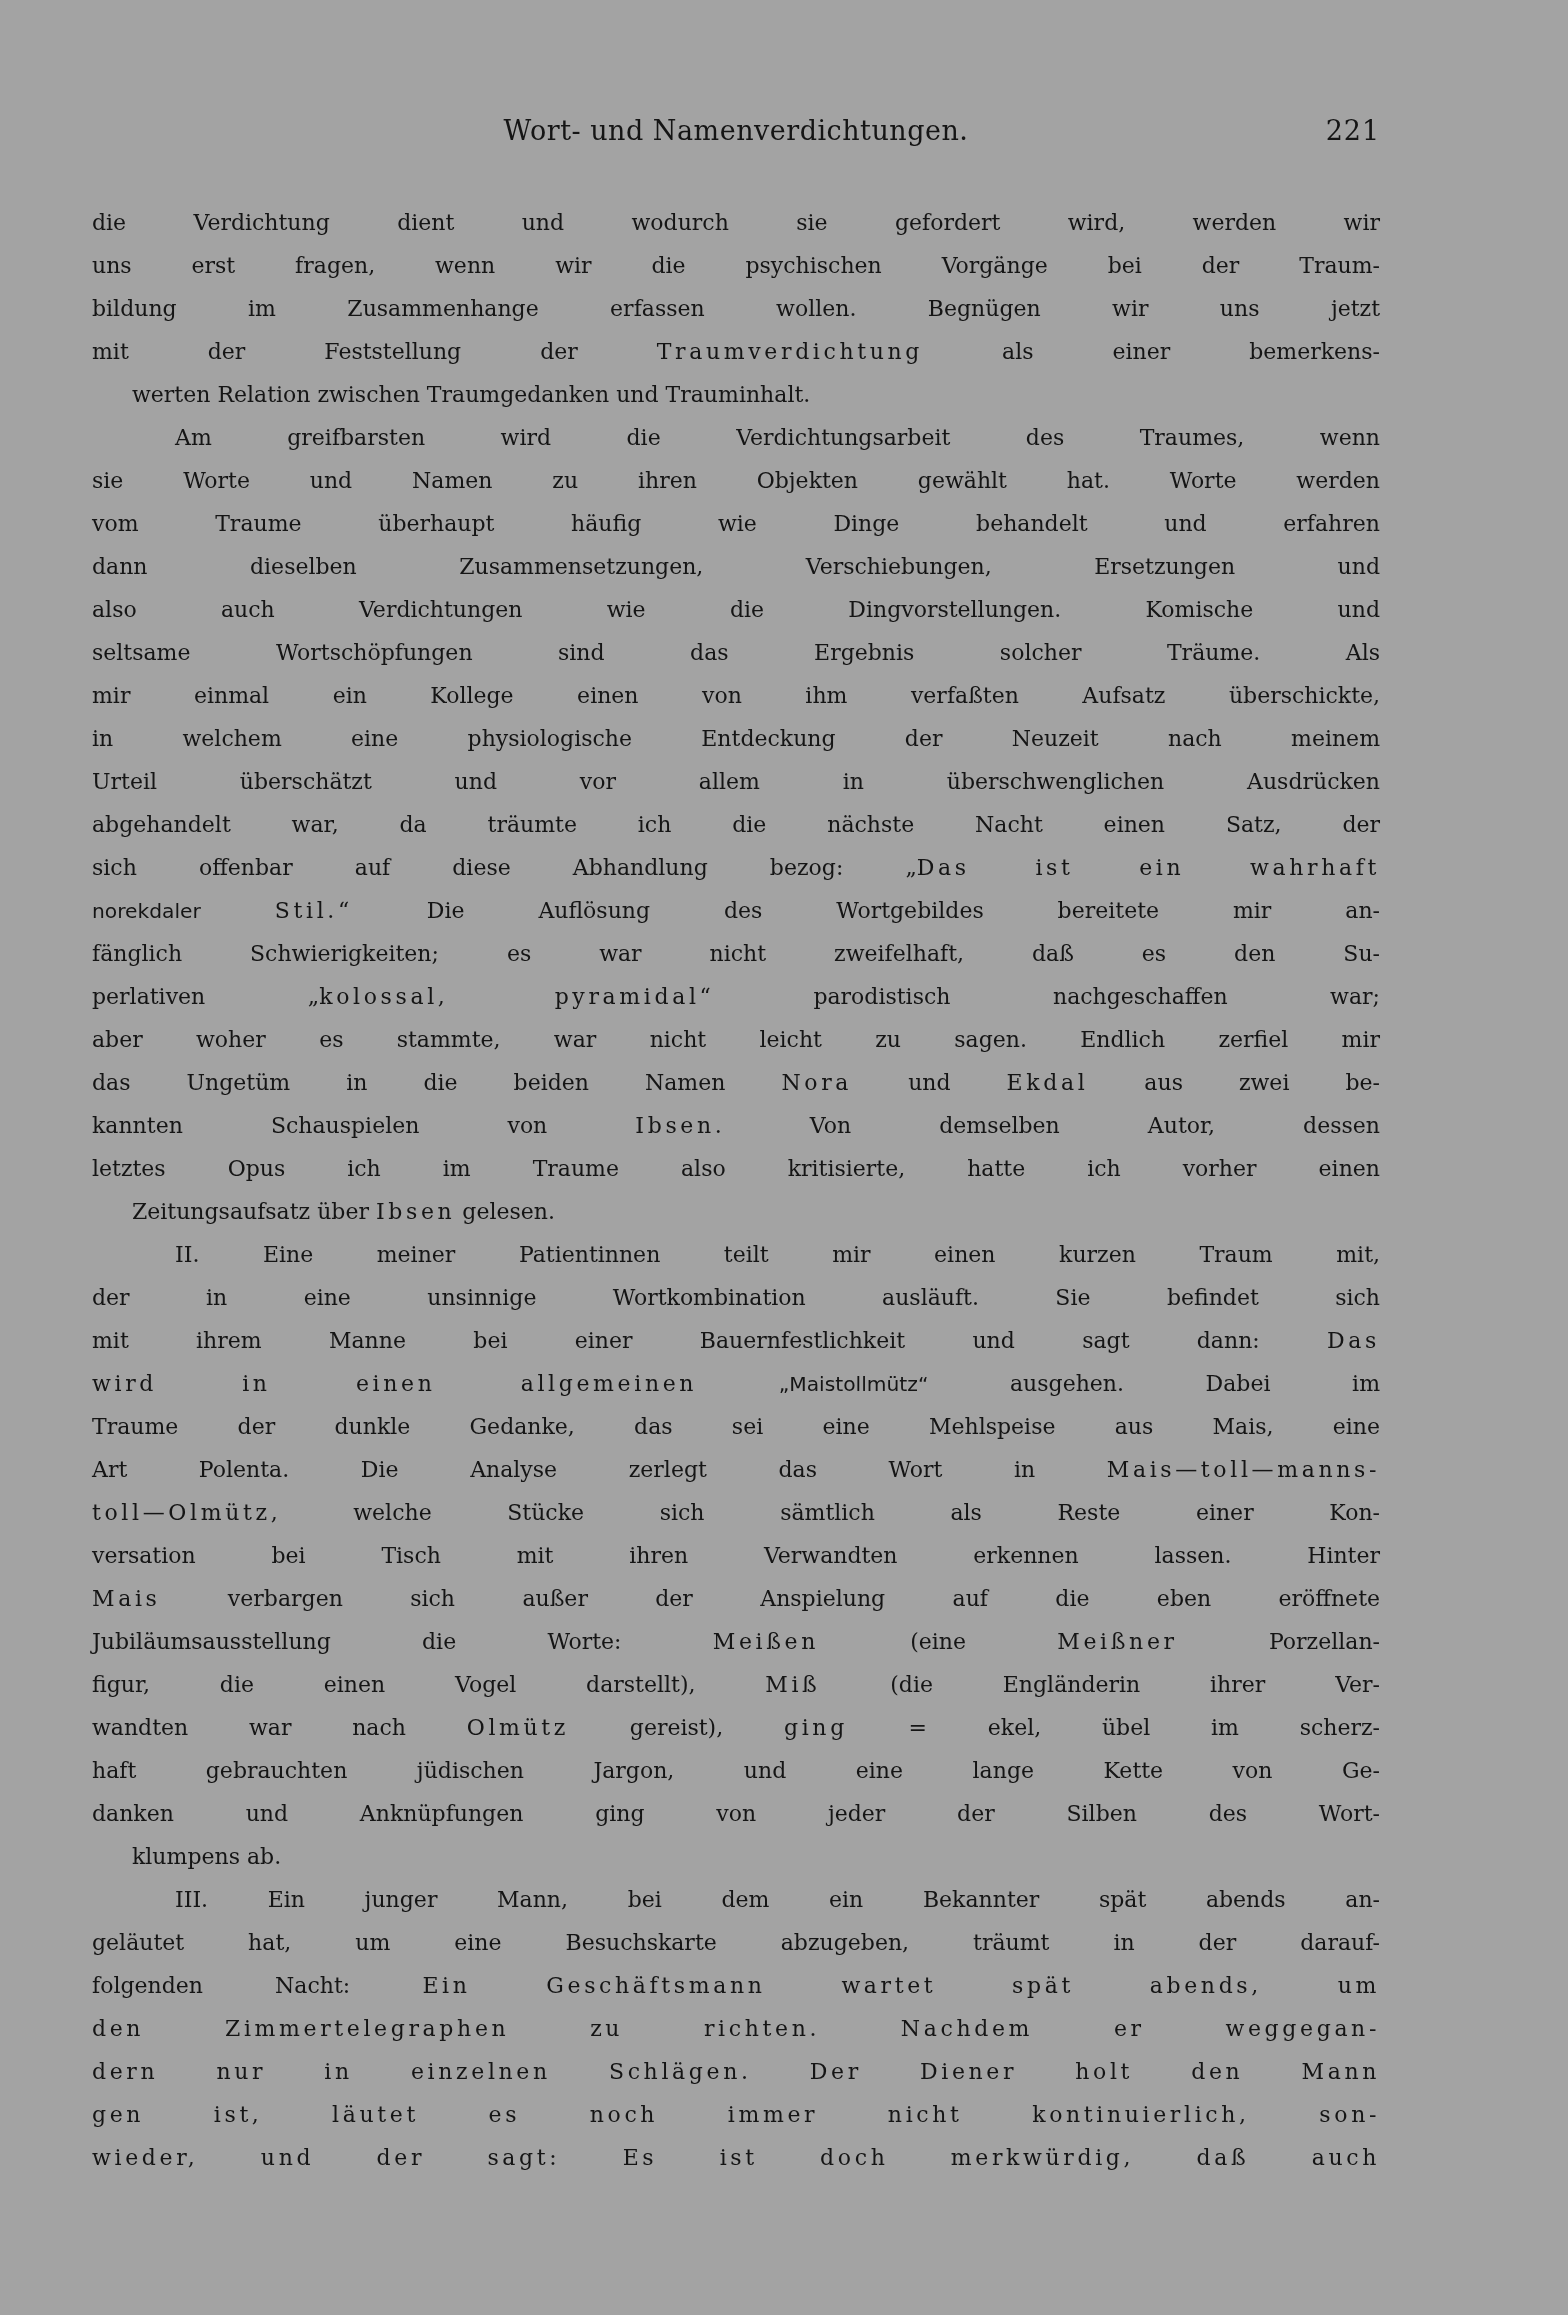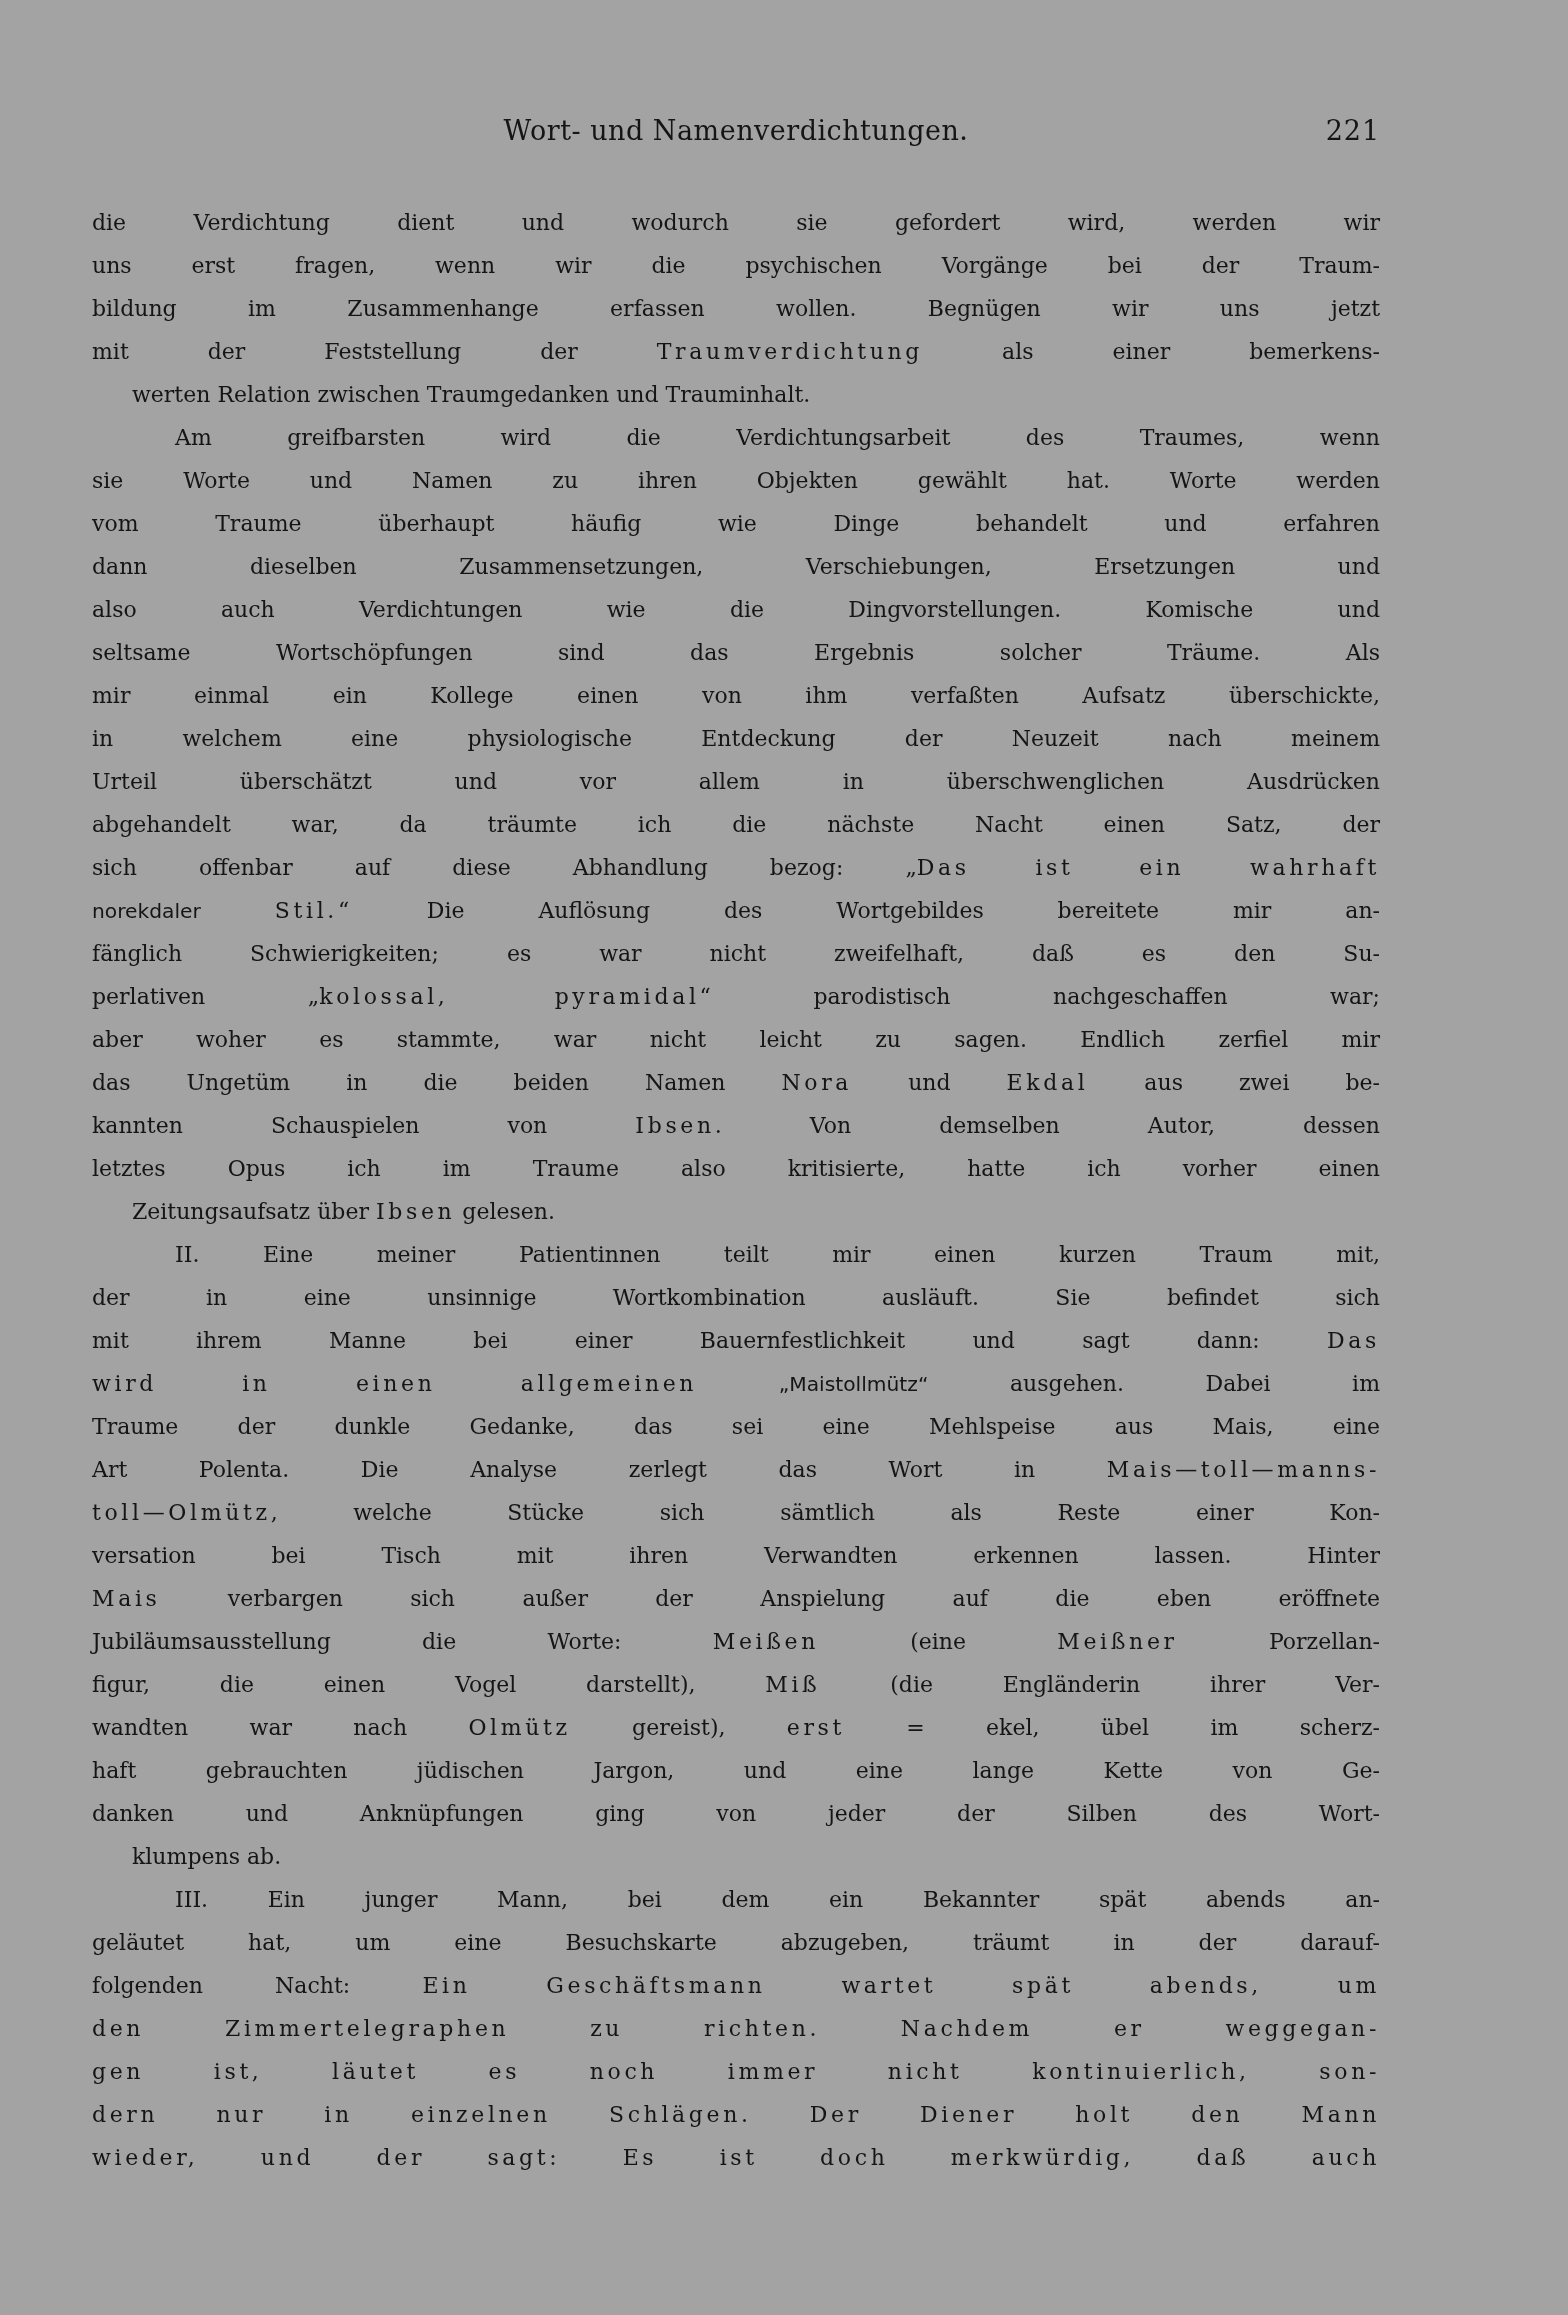--- a/index.html
+++ b/index.html
@@ -112,30 +112,30 @@
         <div class="line"><span class="seg">der in eine unsinnige Wortkombination ausläuft. Sie befindet sich</span></div>
         <div class="line"><span class="seg">mit ihrem Manne bei einer Bauernfestlichkeit und sagt dann: </span><span class="seg-sp">Das</span></div>
         <div class="line"><span class="seg-sp">wird in einen allgemeinen</span><span class="seg"> </span><span class="seg-b">„Maistollmütz“</span><span class="seg"> ausgehen. Dabei im</span></div>
         <div class="line"><span class="seg">Traume der dunkle Gedanke, das sei eine Mehlspeise aus Mais, eine</span></div>
         <div class="line"><span class="seg">Art Polenta. Die Analyse zerlegt das Wort in </span><span class="seg-sp">Mais—toll—manns-</span></div>
         <div class="line"><span class="seg-sp">toll—Olmütz</span><span class="seg">, welche Stücke sich sämtlich als Reste einer Kon-</span></div>
         <div class="line"><span class="seg">versation bei Tisch mit ihren Verwandten erkennen lassen. Hinter</span></div>
         <div class="line"><span class="seg-sp">Mais</span><span class="seg"> verbargen sich außer der Anspielung auf die eben eröffnete</span></div>
         <div class="line"><span class="seg">Jubiläumsausstellung die Worte: </span><span class="seg-sp">Meißen</span><span class="seg"> (eine </span><span class="seg-sp">Meißner</span><span class="seg"> Porzellan-</span></div>
         <div class="line"><span class="seg">figur, die einen Vogel darstellt), </span><span class="seg-sp">Miß</span><span class="seg"> (die Engländerin ihrer Ver-</span></div>
-        <div class="line"><span class="seg">wandten war nach </span><span class="seg-sp">Olmütz</span><span class="seg"> gereist), </span><span class="seg-sp">erst</span><span class="seg"> = ekel, übel im scherz-</span></div>
+        <div class="line"><span class="seg">wandten war nach </span><span class="seg-sp">Olmütz</span><span class="seg"> gereist), </span><span class="seg-sp">ging</span><span class="seg"> = ekel, übel im scherz-</span></div>
         <div class="line"><span class="seg">haft gebrauchten jüdischen Jargon, und eine lange Kette von Ge-</span></div>
         <div class="line"><span class="seg">danken und Anknüpfungen ging von jeder der Silben des Wort-</span></div>
         <div class="line end"><span class="seg">klumpens ab.</span></div>
       </div>
       <div class="para">
         <div class="line first"><span class="seg">III. Ein junger Mann, bei dem ein Bekannter spät abends an-</span></div>
         <div class="line"><span class="seg">geläutet hat, um eine Besuchskarte abzugeben, träumt in der darauf-</span></div>
         <div class="line"><span class="seg">folgenden Nacht: </span><span class="seg-sp">Ein Geschäftsmann wartet spät abends, um</span></div>
         <div class="line"><span class="seg-sp">den Zimmertelegraphen zu richten. Nachdem er weggegan-</span></div>
+        <div class="line"><span class="seg-sp">dern nur in einzelnen Schlägen. Der Diener holt den Mann</span></div>
         <div class="line"><span class="seg-sp">gen ist, läutet es noch immer nicht kontinuierlich, son-</span></div>
-        <div class="line"><span class="seg-sp">dern nur in einzelnen Schlägen. Der Diener holt den Mann</span></div>
         <div class="line"><span class="seg-sp">wieder, und der sagt: Es ist doch merkwürdig, daß auch</span></div>
       </div>
     </div>
 
 </div>
 
 
 </body></html>

